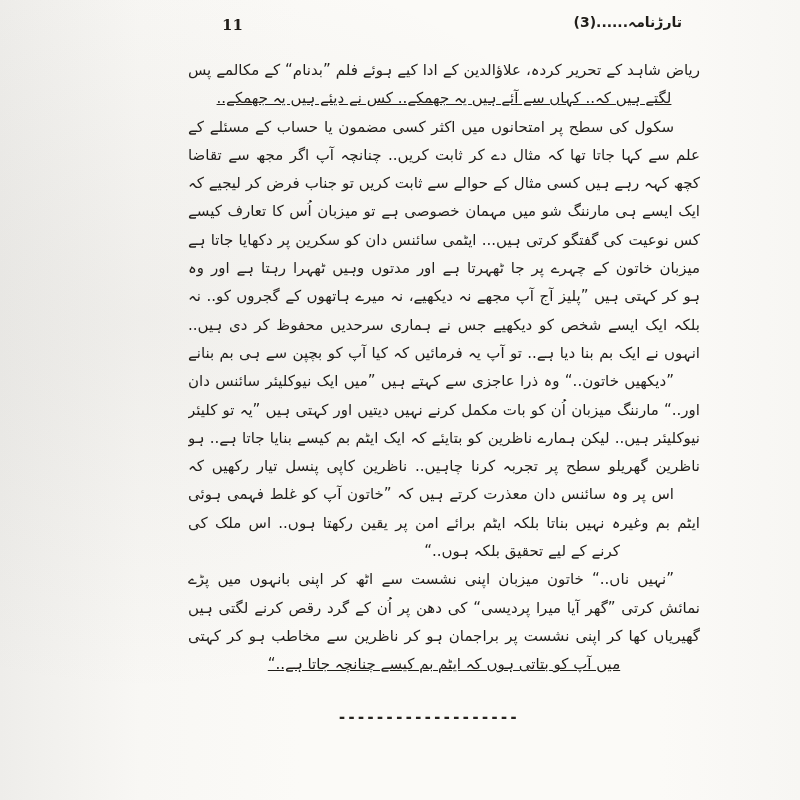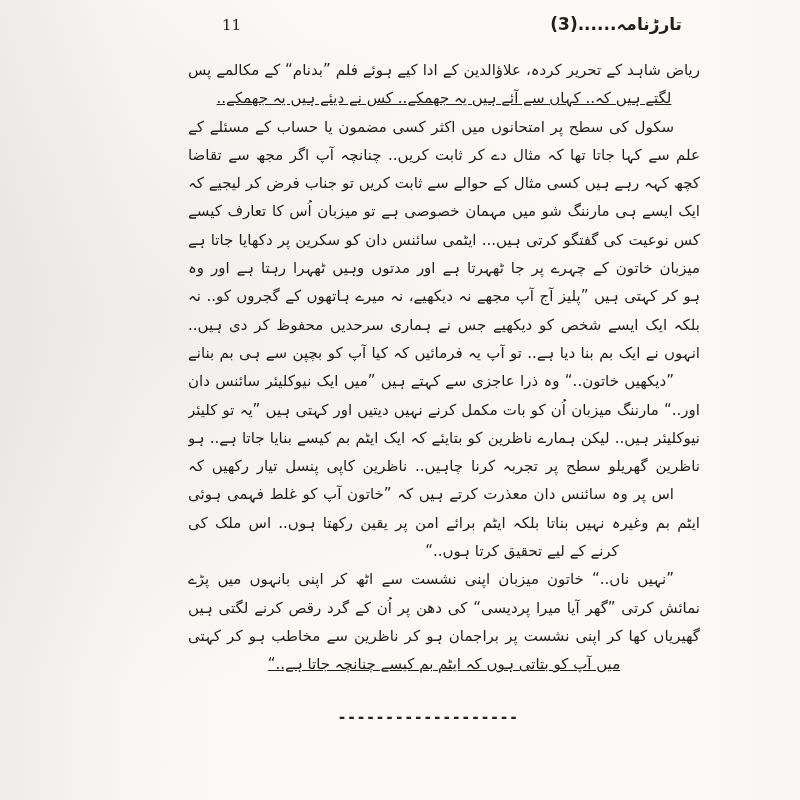--- a/index.html
+++ b/index.html
@@ -26,33 +26,33 @@
     top: 14px;
     right: 100px;
     width: 516px;
     height: 30px;
     direction: rtl;
   }
   .book-title {
     position: absolute;
     right: 18px;
     top: 0;
-    font-size: 17px;
+    font-size: 14px;
     font-weight: bold;
     letter-spacing: 0.3px;
     white-space: nowrap;
   }
   .page-number {
     position: absolute;
     
     left: 38px;
     top: 2px;
     font-family: "DejaVu Serif", serif;
     font-size: 15px;
-    font-weight: normal;
+    font-weight: bold;
     direction: ltr;
   }
   .body-text {
     position: absolute;
     top: 56px;
     right: 100px;
     width: 512px;
     direction: rtl;
     font-size: 15px;
   }
@@ -119,21 +119,21 @@
     <p class="ln full">میزبان خاتون کے چہرے پر جا ٹھہرتا ہے اور مدتوں وہیں ٹھہرا رہتا ہے اور وہ ناظرین سے مخاطب</p>
     <p class="ln full">ہو کر کہتی ہیں ”پلیز آج آپ مجھے نہ دیکھیے، نہ میرے ہاتھوں کے گجروں کو.. نہ میرے جھمکوں کو</p>
     <p class="ln full">بلکہ ایک ایسے شخص کو دیکھیے جس نے ہماری سرحدیں محفوظ کر دی ہیں.. ہمارا سرمایہ ایٹم بم ہیں یعنی</p>
     <p class="ln full">انہوں نے ایک بم بنا دیا ہے.. تو آپ یہ فرمائیں کہ کیا آپ کو بچپن سے ہی بم بنانے کا شوق تھا؟“</p>
     <p class="ln indent">”دیکھیں خاتون..“ وہ ذرا عاجزی سے کہتے ہیں ”میں ایک نیوکلیئر سائنس دان ہوں</p>
     <p class="ln full">اور..“ مارننگ میزبان اُن کو بات مکمل کرنے نہیں دیتیں اور کہتی ہیں ”یہ تو کلیئر ہے کہ آپ ایک</p>
     <p class="ln full">نیوکلیئر ہیں.. لیکن ہمارے ناظرین کو بتایئے کہ ایک ایٹم بم کیسے بنایا جاتا ہے.. ہو سکتا ہے کچھ</p>
     <p class="ln full">ناظرین گھریلو سطح پر تجربہ کرنا چاہیں.. ناظرین کاپی پنسل تیار رکھیں کہ ہمارے مایۂ ناز سائنس دان</p>
     <p class="ln indent">اس پر وہ سائنس دان معذرت کرتے ہیں کہ ”خاتون آپ کو غلط فہمی ہوئی ہے، میں</p>
     <p class="ln full">ایٹم بم وغیرہ نہیں بناتا بلکہ ایٹم برائے امن پر یقین رکھتا ہوں.. اس ملک کی انرجی پرابلمز کو حل</p>
-    <p class="ln pull-right">کرنے کے لیے تحقیق کرتا ہوں..“</p>
+    <p class="ln pull-right">کرنے کے لیے تحقیق بلکہ ہوں..“</p>
     <p class="ln indent">”نہیں ناں..“ خاتون میزبان اپنی نشست سے اٹھ کر اپنی بانہوں میں پڑے گجروں کی</p>
     <p class="ln full">نمائش کرتی ”گھر آیا میرا پردیسی“ کی دھن پر اُن کے گرد رقص کرنے لگتی ہیں اور پھر دو چار ٹھمسن</p>
     <p class="ln full">گھیریاں کھا کر اپنی نشست پر براجمان ہو کر ناظرین سے مخاطب ہو کر کہتی ہیں ”ناظرین.. اب</p>
     <p class="ln center">میں آپ کو بتاتی ہوں کہ ایٹم بم کیسے چنانچہ جاتا ہے..“</p>
   </div>
 
   <div class="separator">-------------------</div>
 
 </div>
 

